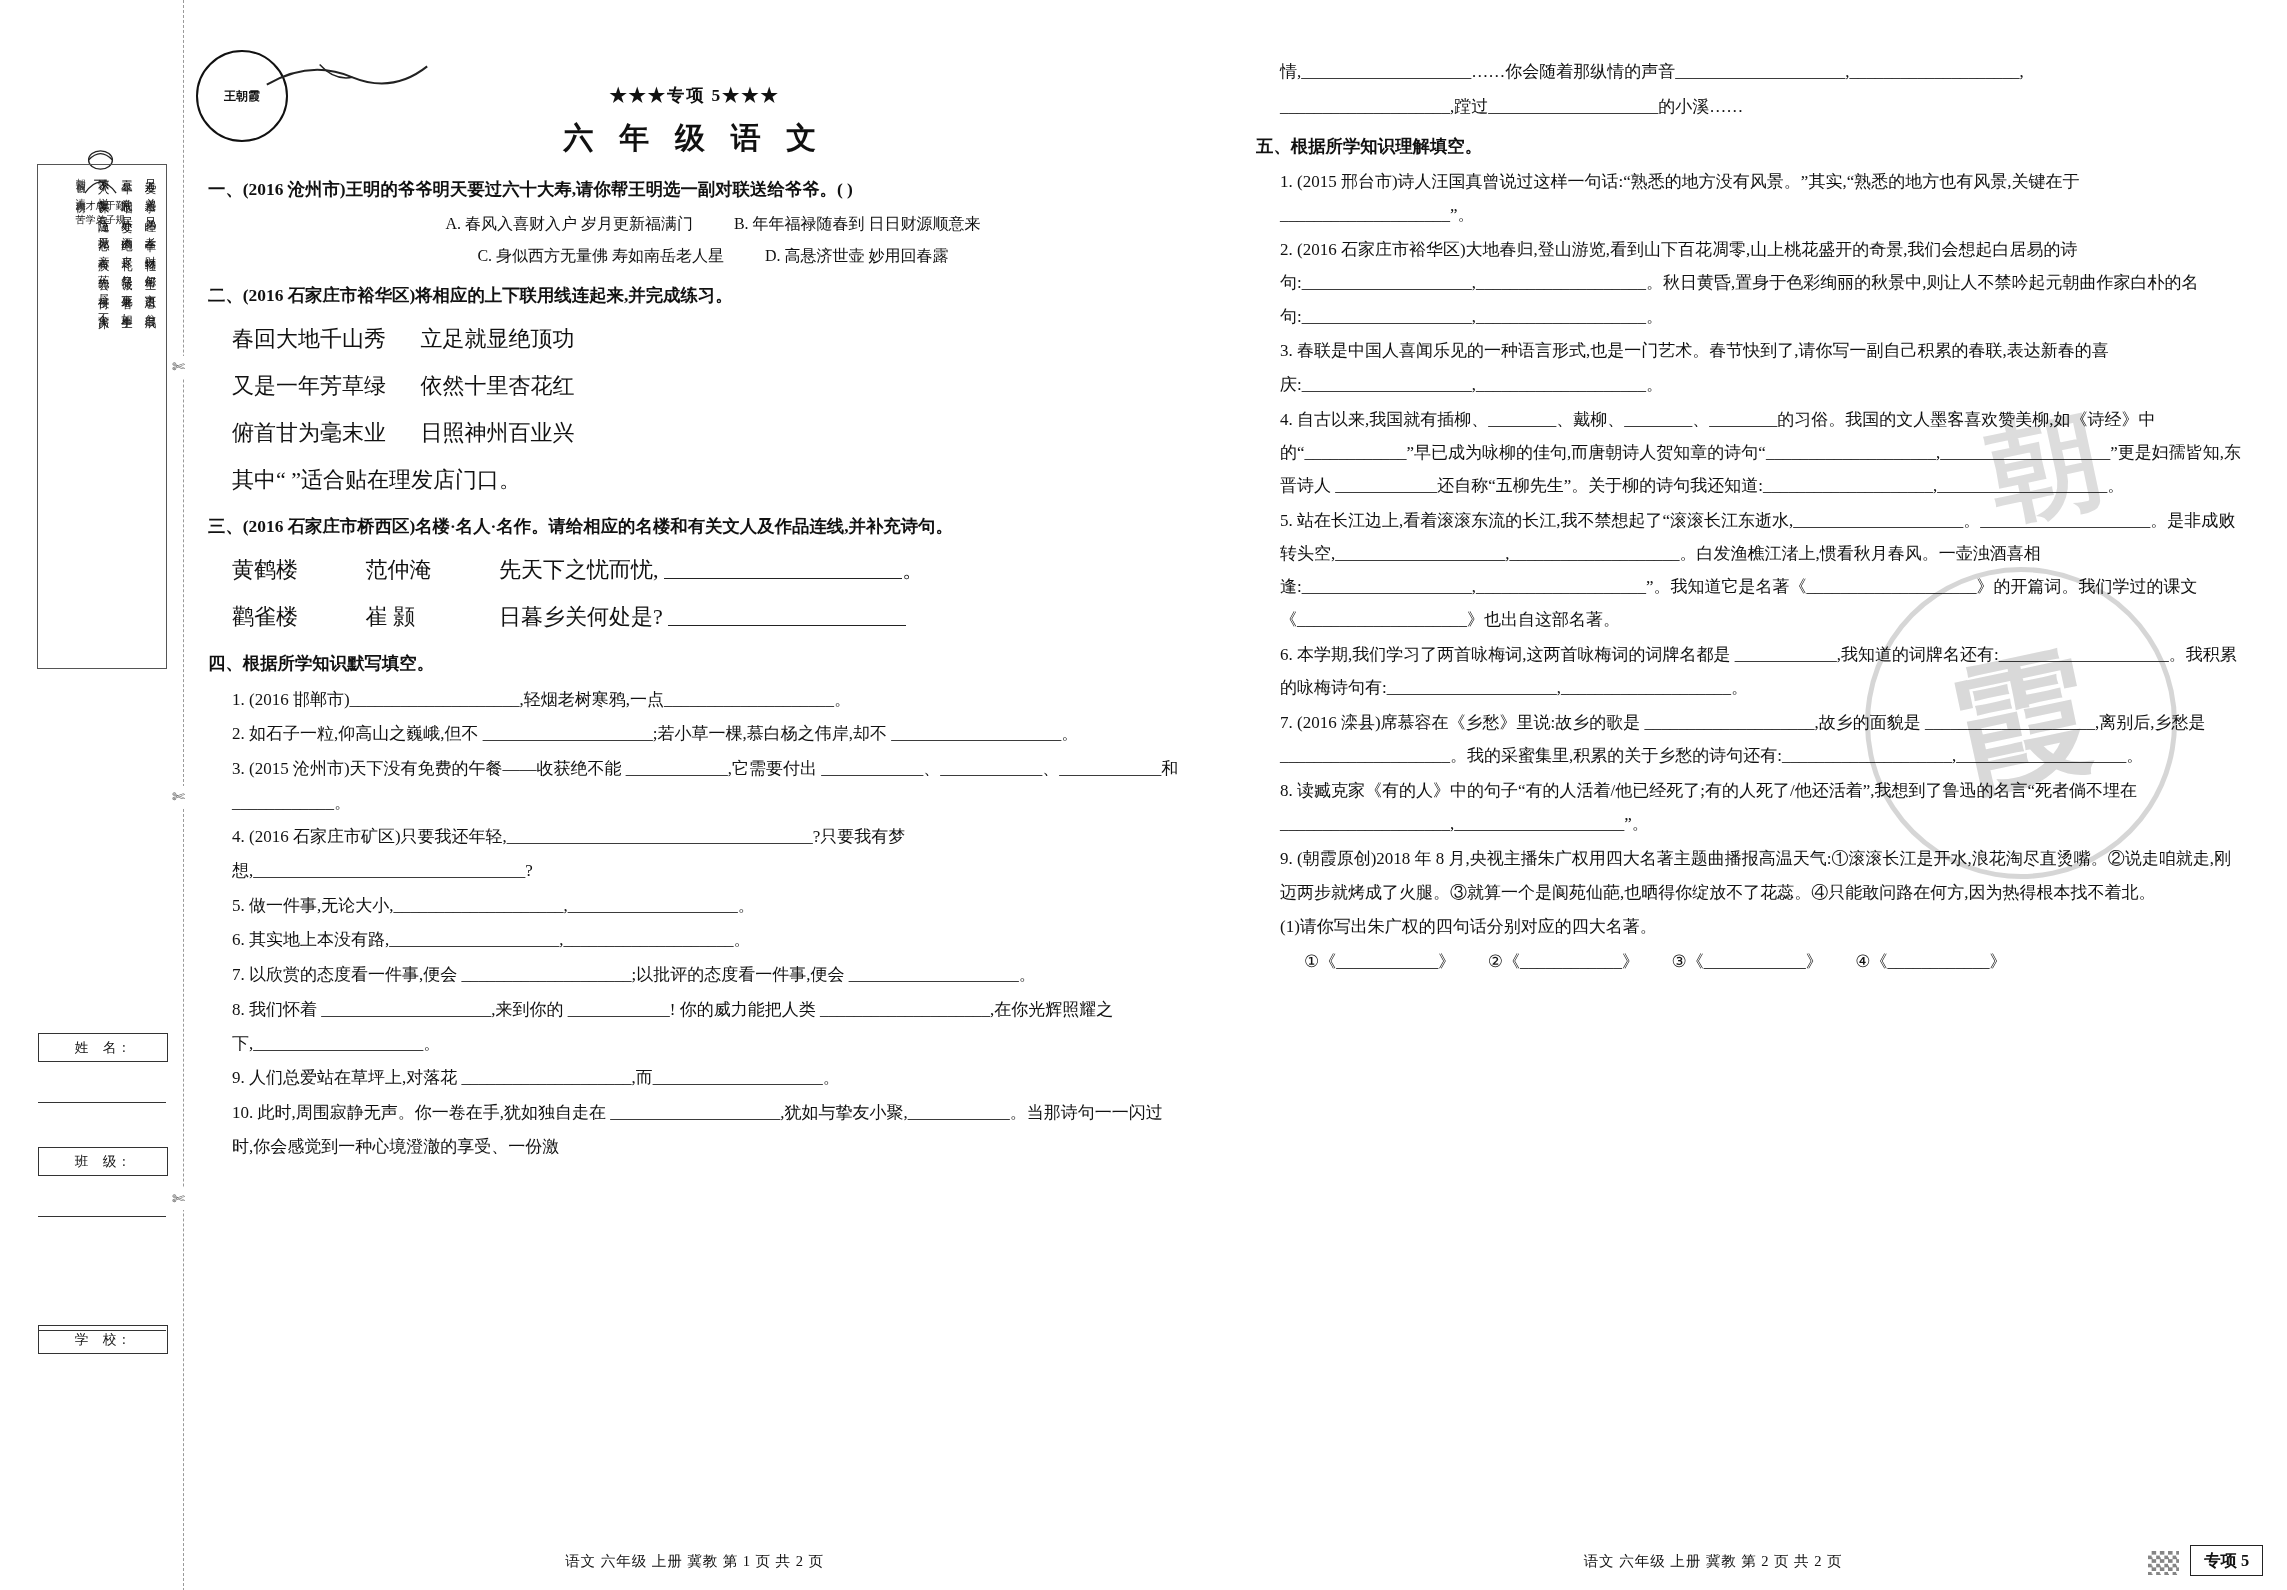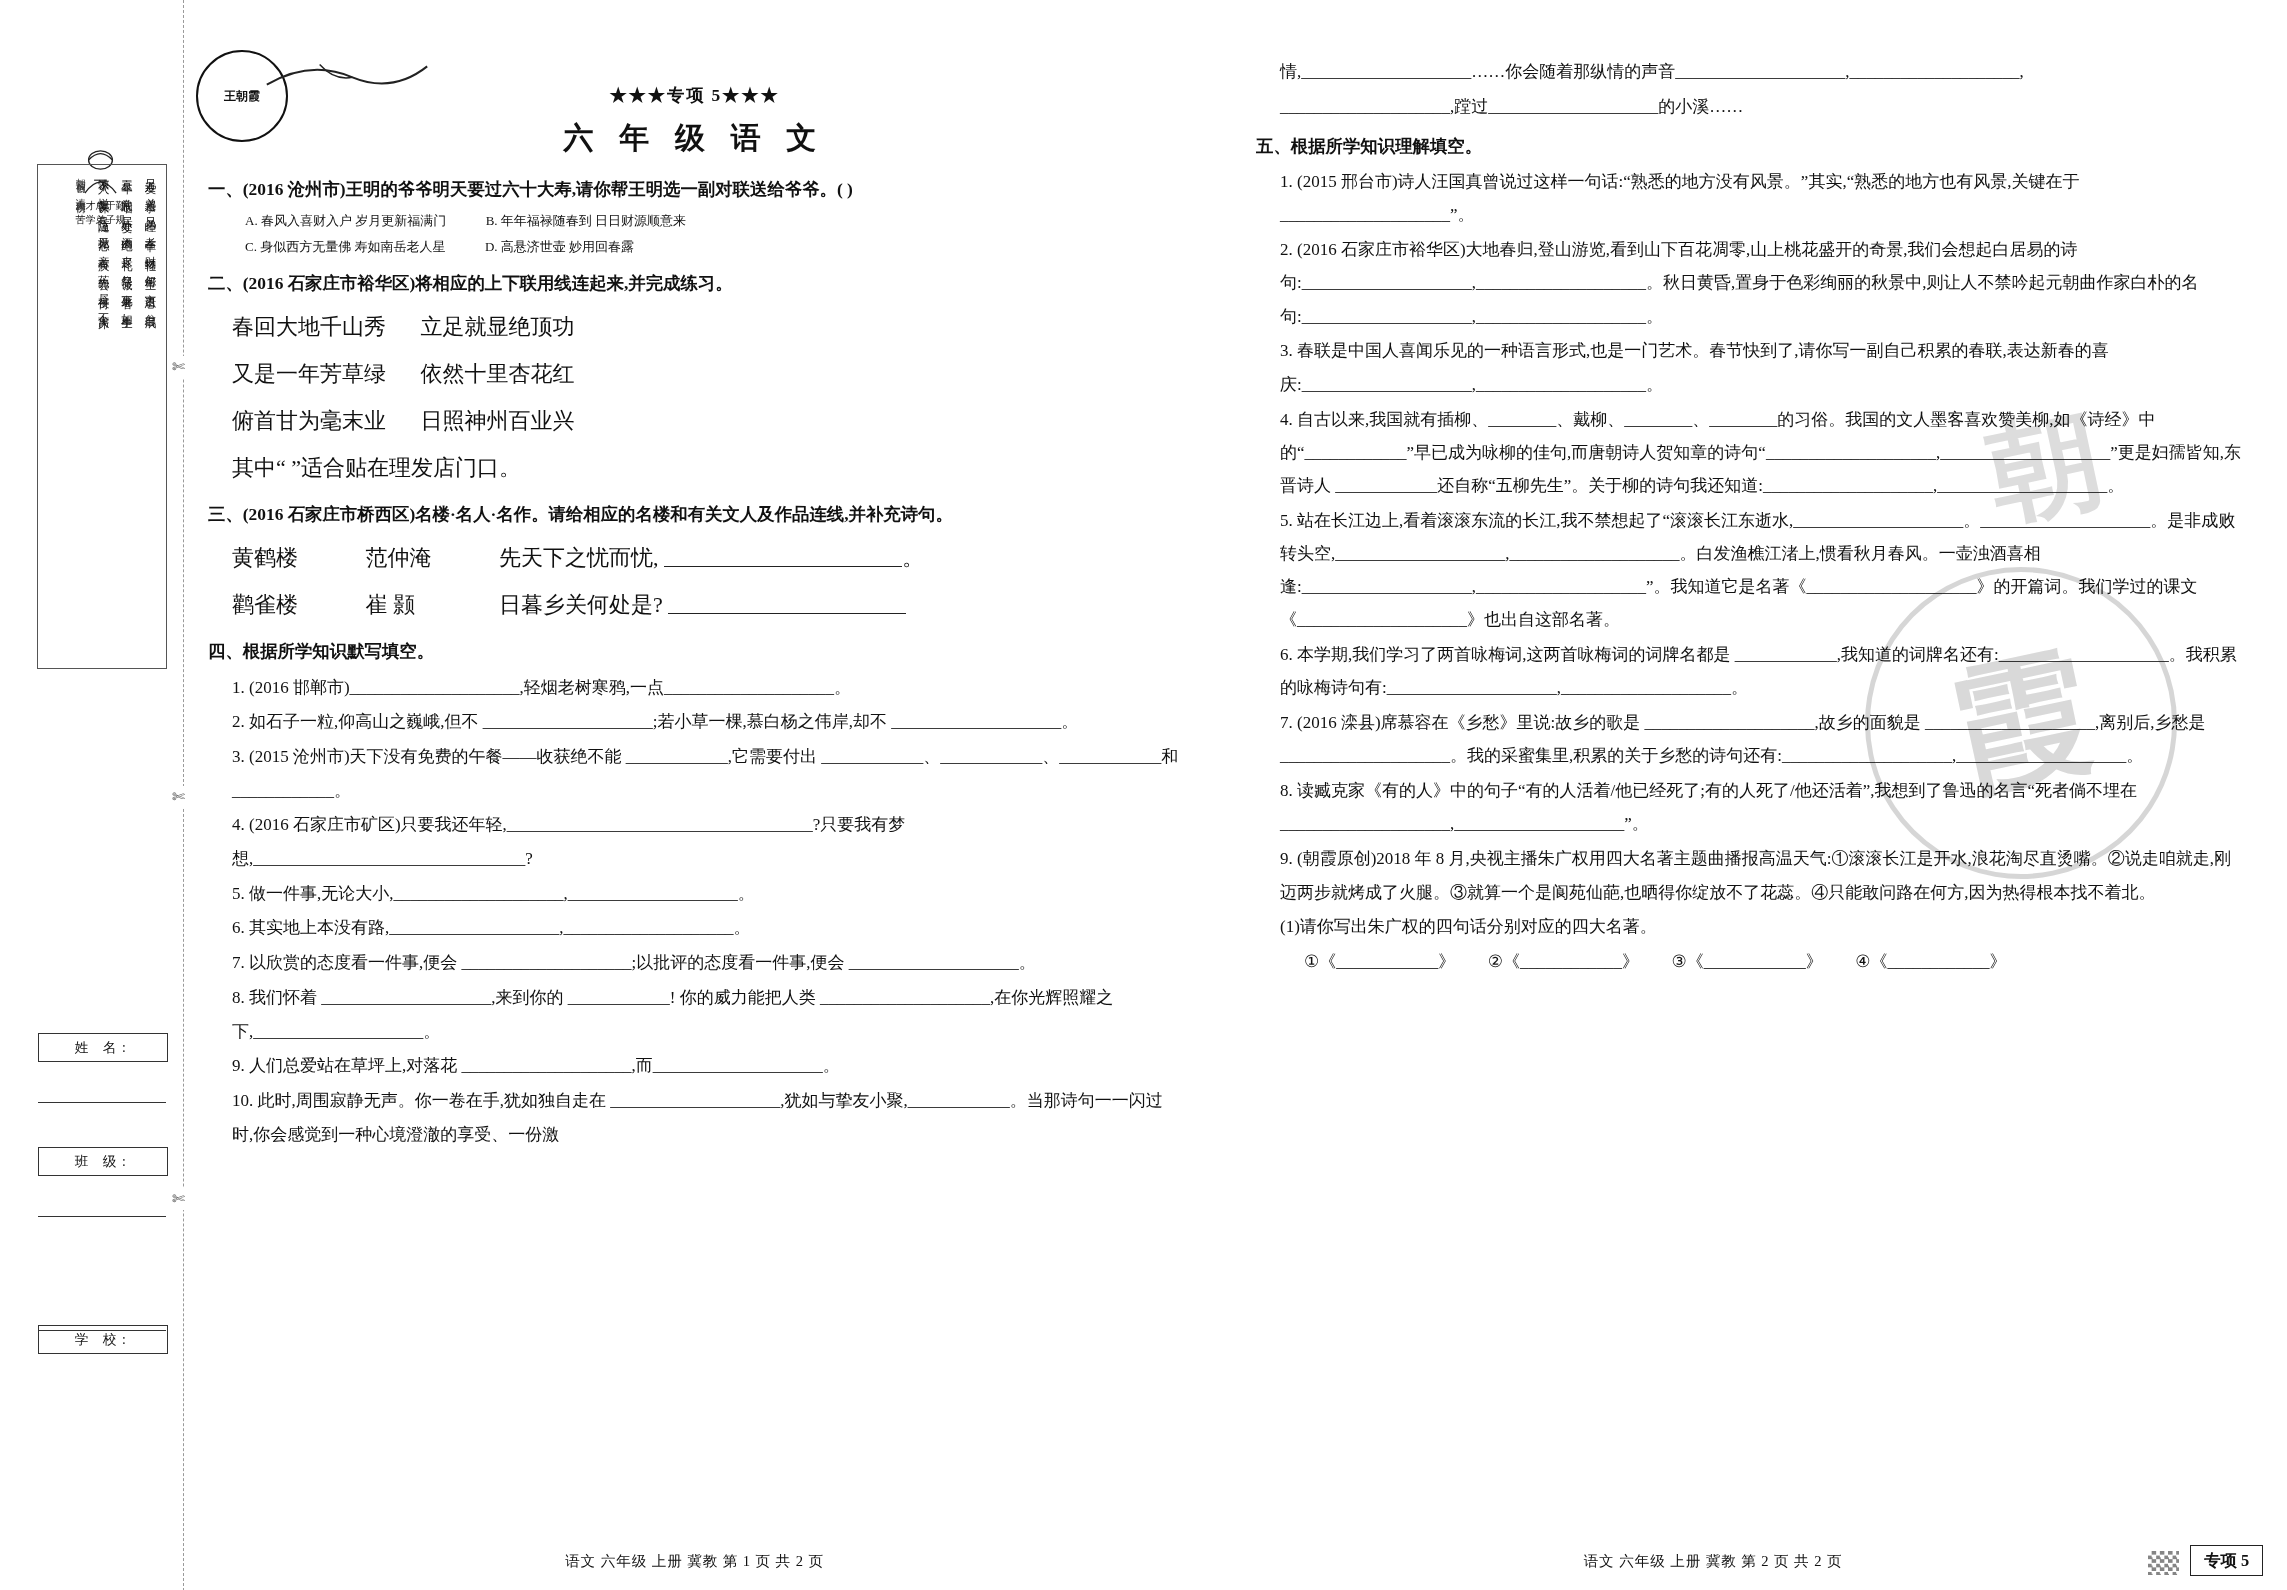--- a/index.html
+++ b/index.html
@@ -83,21 +83,21 @@
     opacity:.85;
   }
   .grade{
     text-align:center;font-size:30px;font-weight:bold;letter-spacing:9.1px;margin:11px 0 12.8px;
   }
 
   .q{font-size:17px;line-height:1.95;margin-bottom:1.8px;}
   .sec{font-size:17.4px;font-weight:bold;line-height:2.0;margin:5.5px 0 1.8px;}
   .indent1{padding-left:24px;}
   .indent2{padding-left:48px;}
-  .opts{padding-left:37px;font-size:13px;line-height:2.0;}
+  .opts{padding-left:37px;font-size:16px;line-height:2.0;text-align:center;}
   .opts span.gap{display:inline-block;width:33px;}
 
   .blank{
     display:inline-block;border-bottom:0.9px solid #222;height:1em;vertical-align:-1.8px;
   }.b260{width:238px}.b300{width:274px}
 
   .match{padding-left:24px;font-size:22px;line-height:2.15;}
   .match .c2{display:inline-block;width:183px;}
   .match .c3{display:inline-block;width:128px;}
 

